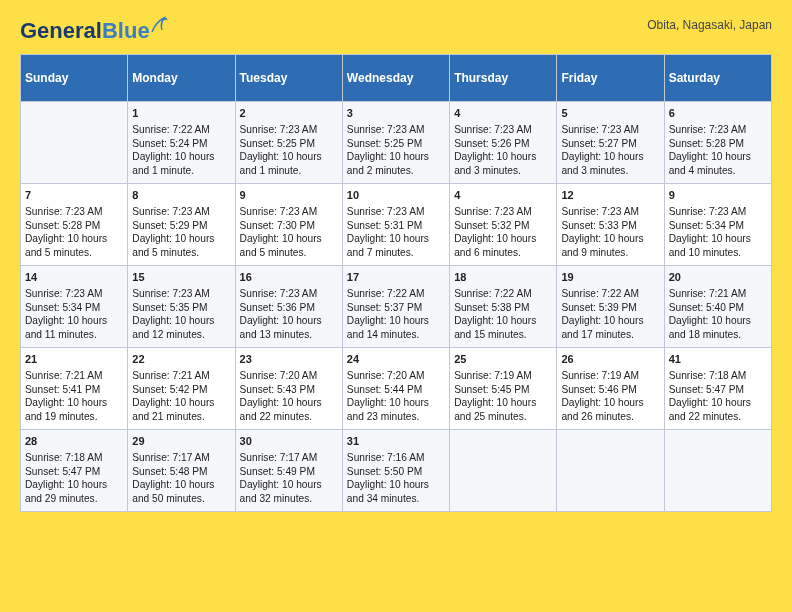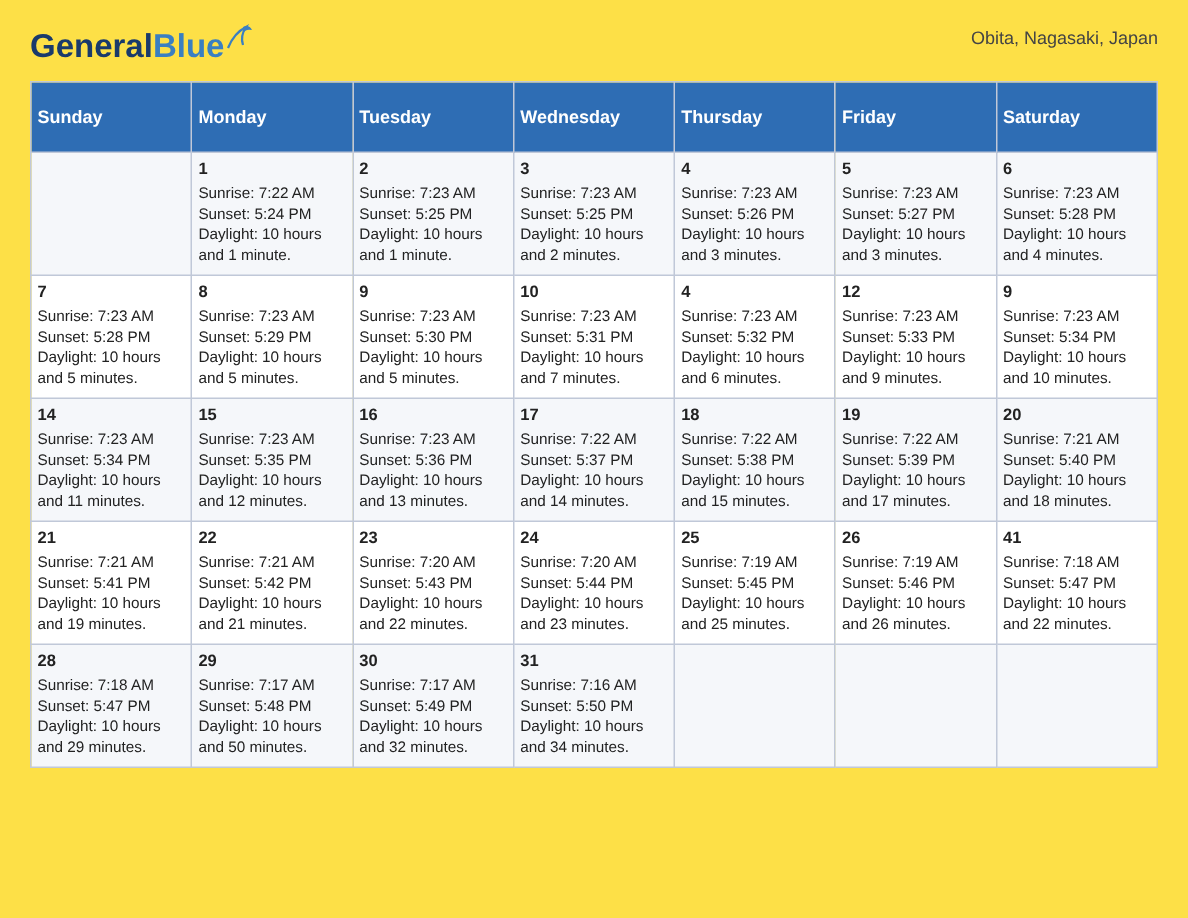--- a/index.html
+++ b/index.html
@@ -172,21 +172,21 @@
           <td>
             <span class="day-num">8</span>
             <div>Sunrise: 7:23 AM</div>
             <div>Sunset: 5:29 PM</div>
             <div>Daylight: 10 hours</div>
             <div>and 5 minutes.</div>
           </td>
           <td>
             <span class="day-num">9</span>
             <div>Sunrise: 7:23 AM</div>
-            <div>Sunset: 5:30 PM</div>
+            <div>Sunset: 7:30 PM</div>
             <div>Daylight: 10 hours</div>
             <div>and 5 minutes.</div>
           </td>
           <td>
             <span class="day-num">10</span>
             <div>Sunrise: 7:23 AM</div>
             <div>Sunset: 5:31 PM</div>
             <div>Daylight: 10 hours</div>
             <div>and 7 minutes.</div>
           </td>

